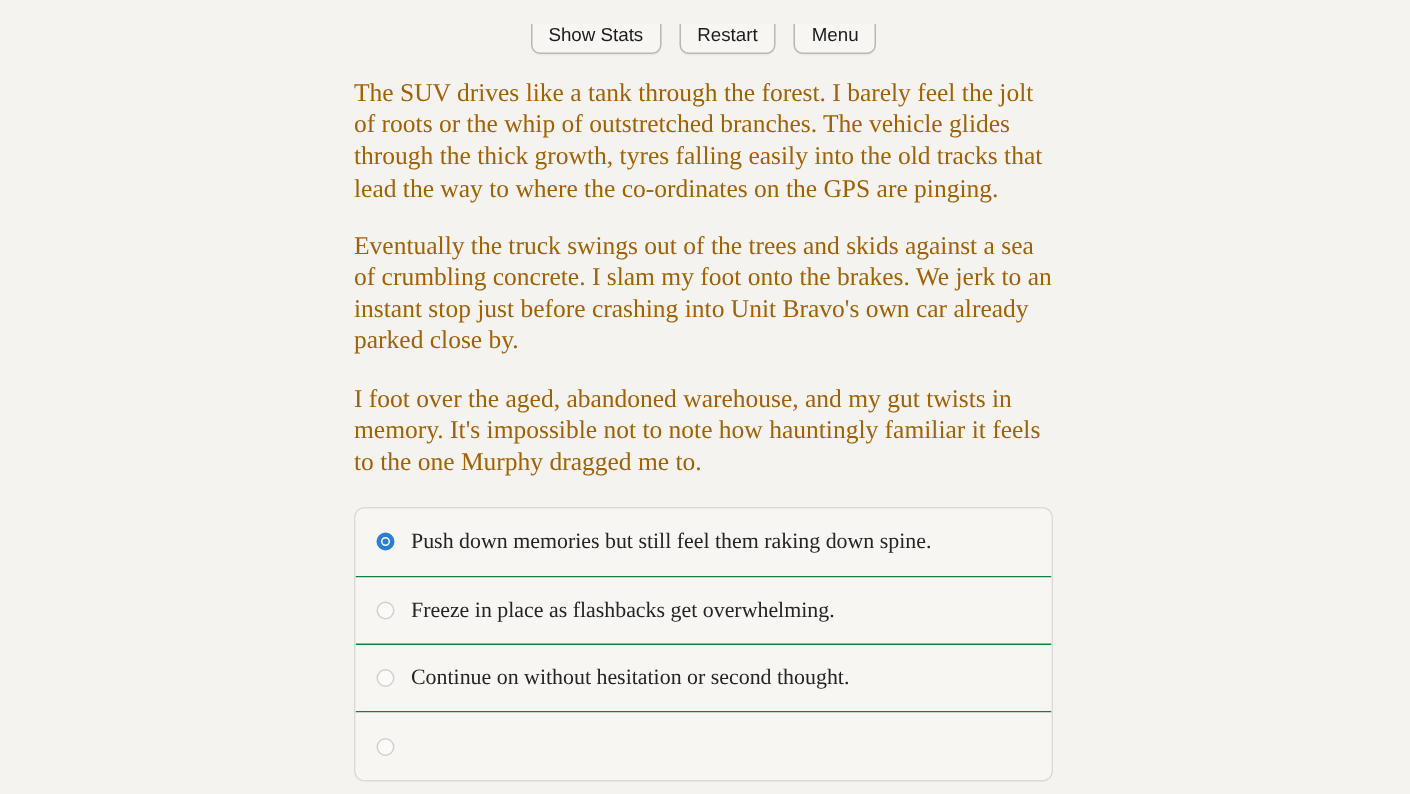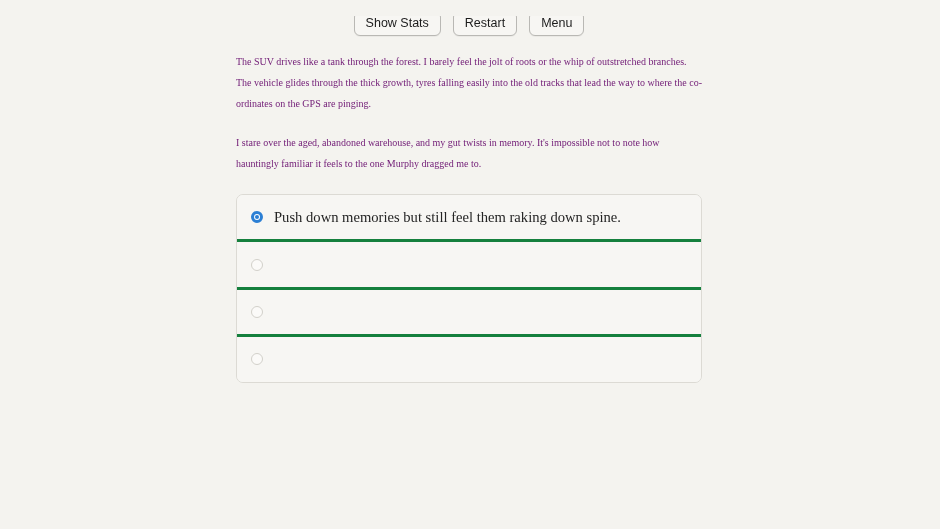--- a/index.html
+++ b/index.html
@@ -56,44 +56,44 @@
     white-space: nowrap;
   }
 
   
   .story {
     margin-top: 13px;
   }
   .story p {
     margin: 0 0 17px 0;
     font-family: "Liberation Serif", serif;
-    font-size: 10px;
+    font-size: 17px;
     line-height: 21.2px;
-    color: #701a75;
+    color: #a16207;
     text-align: left;
   }
   .story p:last-child {
     margin-bottom: 0;
   }
 
   
   .options {
     margin-top: 20px;
     border: 1px solid #dcdad4;
     border-radius: 7px;
     background: #f7f6f3;
     overflow: hidden;
   }
   .option-row {
     display: flex;
     align-items: center;
     gap: 11px;
     padding: 0 14px;
     height: 44.4px;
-    border-bottom: 3px solid #15803d;
+    border-bottom: 1px solid #15803d;
     cursor: pointer;
     background: #f7f6f3;
   }
   .option-row:last-child {
     border-bottom: none;
   }
   .radio {
     flex: 0 0 auto;
     width: 12px;
     height: 12px;
@@ -164,36 +164,39 @@
   <div class="column">
 
     <div class="controlbar">
       <button class="ctrl-btn">Show Stats</button>
       <button class="ctrl-btn">Restart</button>
       <button class="ctrl-btn">Menu</button>
     </div>
 
     <div class="story">
       <p>The SUV drives like a tank through the forest. I barely feel the jolt of roots or the whip of outstretched branches. The vehicle glides through the thick growth, tyres falling easily into the old tracks that lead the way to where the co-ordinates on the GPS are pinging.</p>
-      <p>I stare over the aged, abandoned warehouse, and my gut twists in memory. It's impossible not to note how hauntingly familiar it feels to the one Murphy dragged me to.</p>
+      <p>Eventually the truck swings out of the trees and skids against a sea of crumbling concrete. I slam my foot onto the brakes. We jerk to an instant stop just before crashing into Unit Bravo's own car already parked close by.</p>
+      <p>I foot over the aged, abandoned warehouse, and my gut twists in memory. It's impossible not to note how hauntingly familiar it feels to the one Murphy dragged me to.</p>
     </div>
 
     <div class="options">
 
       <div class="option-row">
         <span class="radio checked"></span>
         <span class="option-label">Push down memories but still feel them raking down spine.</span>
       </div>
 
       <div class="option-row">
         <span class="radio"></span>
+        <span class="option-label">Freeze in place as flashbacks get overwhelming.</span>
       </div>
 
       <div class="option-row">
         <span class="radio"></span>
+        <span class="option-label">Continue on without hesitation or second thought.</span>
       </div>
 
       <div class="option-row">
         <span class="radio"></span>
       </div>
 
     </div>
 
   </div>
 

